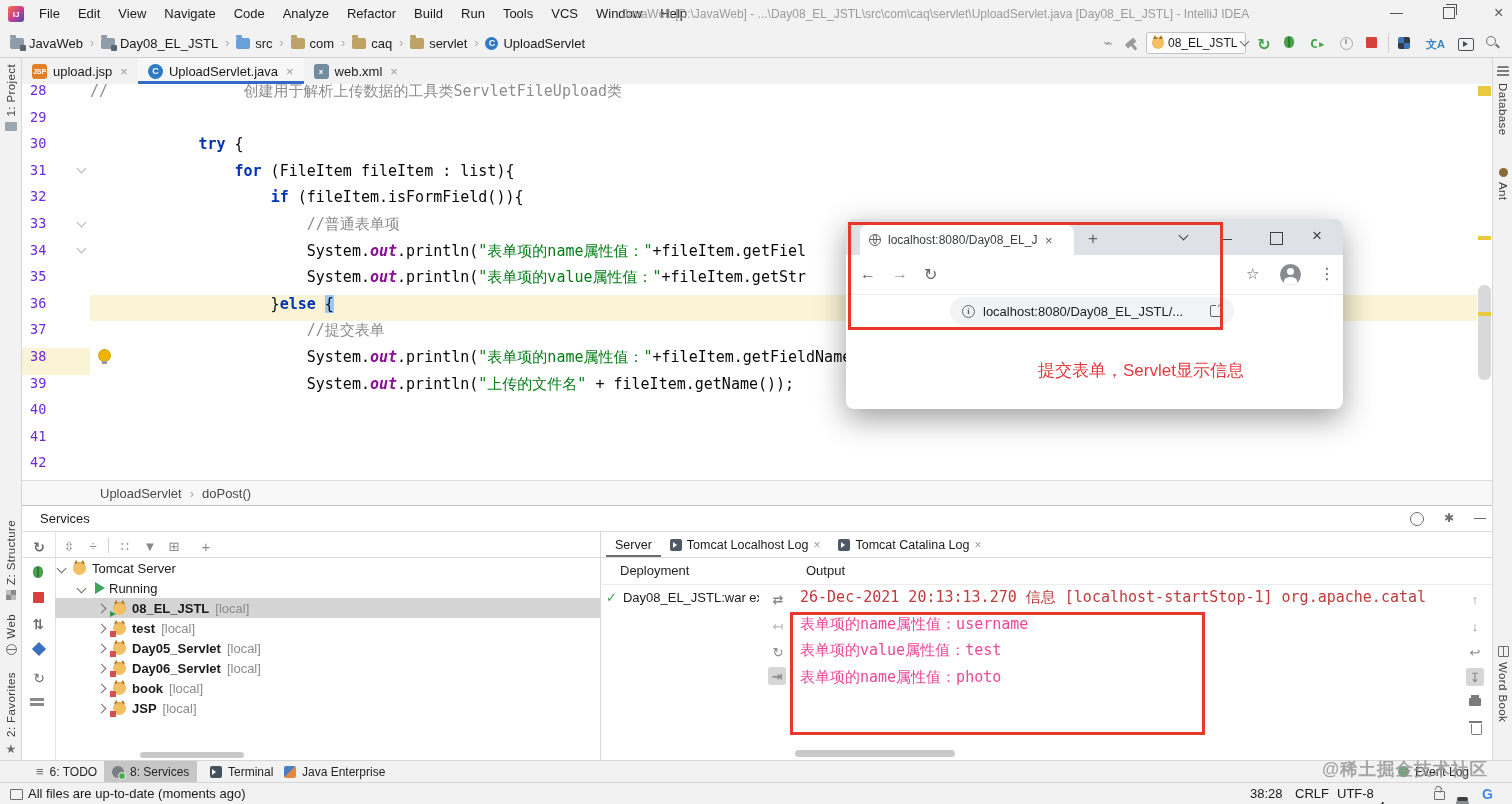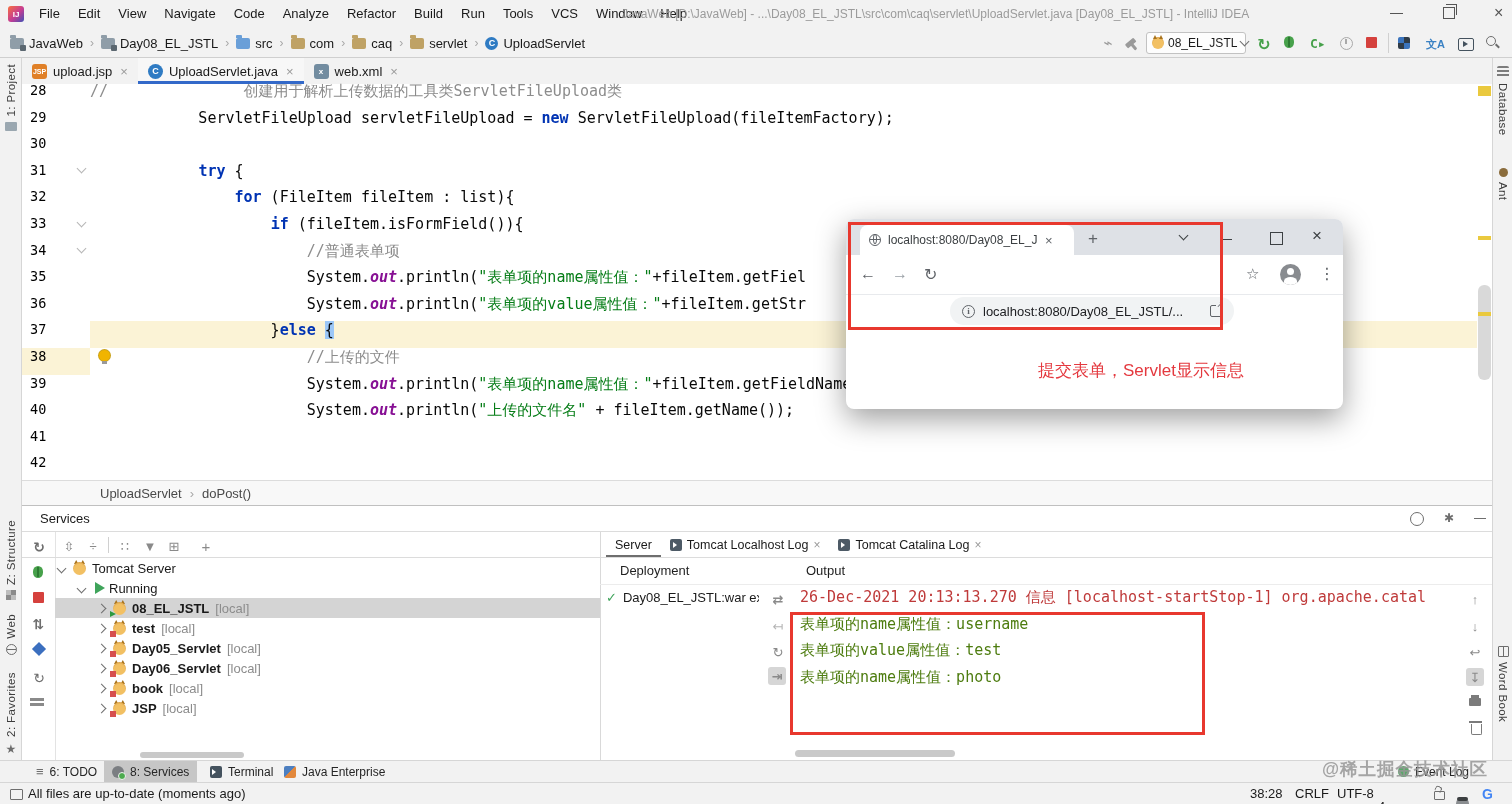--- a/index.html
+++ b/index.html
@@ -79,21 +79,21 @@
   .etab.active{box-shadow:inset 0 -3px #3369c9;background:#f7f7f7;}
   .etab-close{color:#9a9a9a;font-size:13px;margin-left:2px;}
   .fticon{width:15px;height:15px;border-radius:3px;color:#fff;display:flex;align-items:center;justify-content:center;
           font:bold 7px "Liberation Sans";flex:none;}
   .fticon.jsp{background:#e08027;}
   .fticon.class{background:#2f7bc3;border-radius:50%;font-size:9px;}
   .fticon.xml{background:#728ca0;font-size:8px;}
   
   .editor{left:22px;top:84px;width:1470px;height:396px;background:#fff;overflow:hidden;}
   .gutter{left:22px;top:82px;width:68px;}
-  .gl{height:26.6px;line-height:26.6px;font:13.5px "DejaVu Sans Mono",monospace;color:#000000;padding-left:8px;}
+  .gl{height:26.6px;line-height:26.6px;font:13.5px "DejaVu Sans Mono",monospace;color:#6d28d9;padding-left:8px;}
   .codecol{left:90px;top:82px;width:1387px;}
   .cl{height:26.6px;line-height:26.6px;font:15px "DejaVu Sans Mono",monospace;white-space:pre;}
   .cur{background:#fbf3d6;}
   .tk-p{color:#080808;}
   .tk-k{color:#0033b3;font-weight:600;}
   .tk-c{color:#8c8c8c;}
   .tk-s{color:#067d17;}
   .tk-f{color:#871094;font-style:italic;font-weight:600;}
   .tk-hl{color:#080808;background:#f6e6ab;}
   .tk-b{color:#080808;background:#9cc7f7;}
@@ -127,21 +127,21 @@
   .ticon.wrench::after{content:"";position:absolute;left:1px;top:0;width:5px;height:5px;border:2px solid #7b7b7b;border-radius:50%;border-top-color:transparent;}
   .badge-run{width:0;height:0;border-left:6px solid #2e9940;border-top:3.5px solid transparent;border-bottom:3.5px solid transparent;}
   .badge-stop{width:6px;height:6px;background:#d64f4f;}
   .stabs{left:606px;top:532px;height:25px;display:flex;align-items:center;}
   .stab{display:flex;align-items:center;gap:5px;padding:0 9px;height:25px;font-size:12.5px;box-sizing:border-box;}
   .stab.active{box-shadow:inset 0 -2px #6e6e6e;}
   .stab-close{color:#9a9a9a;font-size:12px;}
   .log-icon{width:12px;height:12px;border-radius:2px;background:#4d5a66;position:relative;flex:none;}
   .log-icon::before{content:"";position:absolute;left:3px;top:3px;border-left:4px solid #fff;border-top:3px solid transparent;border-bottom:3px solid transparent;}
   .colhdr{font-size:13px;color:#1f1f1f;}
-  .olog{height:26.7px;line-height:26.7px;font:15px "DejaVu Sans Mono",monospace;color:#4d7c0f;white-space:nowrap;}
+  .olog{height:26.7px;line-height:26.7px;font:15px "DejaVu Sans Mono",monospace;color:#ec4899;white-space:nowrap;}
   .olog.red{color:#bf3a3a;}
   .redbox{border:3px solid #e8382e;box-sizing:border-box;}
   .mini-ic{width:18px;height:18px;display:flex;align-items:center;justify-content:center;font-size:13px;color:#8a8a8a;}
   .mini-sel{background:#d6d6d6;border-radius:3px;}
   .thumb{background:#c9c9c9;border-radius:4px;}
   .printer{width:12px;height:8px;background:#7b7b7b;border-radius:1px;position:relative;}
   .printer::before{content:"";position:absolute;left:2px;top:-3px;width:8px;height:3px;background:#7b7b7b;}
   .trash{width:9px;height:10px;border:1.5px solid #7b7b7b;border-top:none;border-radius:0 0 2px 2px;position:relative;}
   .trash::before{content:"";position:absolute;left:-3px;top:-3px;width:13px;height:1.6px;background:#7b7b7b;}
   
@@ -351,30 +351,29 @@
       <div class="gl">36</div>
       <div class="gl">37</div>
       <div class="gl cur">38</div>
       <div class="gl">39</div>
       <div class="gl">40</div>
       <div class="gl">41</div>
       <div class="gl">42</div>
     </div>
   <div class="ab codecol">
       <div class="cl"><span class="tk-c">//               创建用于解析上传数据的工具类ServletFileUpload类</span></div>
-      <div class="cl"><span class="tk-p">            ServletFileUpload servletFileUpload = </span><span class="tk-k">new</span><span class="tk-p"> ServletFileUpload(fileItemFactory);</span></div>
       <div class="cl"></div>
       <div class="cl"><span class="tk-p">            </span><span class="tk-k">try</span><span class="tk-p"> {</span></div>
       <div class="cl"><span class="tk-p">                </span><span class="tk-k">for</span><span class="tk-p"> (FileItem fileItem : list){</span></div>
       <div class="cl"><span class="tk-p">                    </span><span class="tk-k">if</span><span class="tk-p"> (fileItem.isFormField()){</span></div>
       <div class="cl"><span class="tk-p">                        </span><span class="tk-c">//普通表单项</span></div>
       <div class="cl"><span class="tk-p">                        System.</span><span class="tk-f">out</span><span class="tk-p">.println(</span><span class="tk-s">"表单项的name属性值："</span><span class="tk-p">+fileItem.getFiel</span></div>
       <div class="cl"><span class="tk-p">                        System.</span><span class="tk-f">out</span><span class="tk-p">.println(</span><span class="tk-s">"表单项的value属性值："</span><span class="tk-p">+fileItem.getStr</span></div>
       <div class="cl cur"><span class="tk-p">                    }</span><span class="tk-k">else</span><span class="tk-p"> </span><span class="tk-b">{</span></div>
-      <div class="cl"><span class="tk-p">                        </span><span class="tk-c">//上传的文件</span></div>
+      <div class="cl"><span class="tk-p">                        </span><span class="tk-c">//提交表单</span></div>
       <div class="cl"><span class="tk-p">                        System.</span><span class="tk-f">out</span><span class="tk-p">.println(</span><span class="tk-s">"表单项的name属性值："</span><span class="tk-p">+fileItem.getFieldName());</span></div>
       <div class="cl"><span class="tk-p">                        System.</span><span class="tk-f">out</span><span class="tk-p">.println(</span><span class="tk-s">"上传的文件名"</span><span class="tk-p"> + fileItem.getName());</span></div>
       <div class="cl"></div>
     </div>
   <div class="ab chev down gchev" style="left:78px;top:168px;"></div>
   <div class="ab chev down gchev" style="left:78px;top:222px;"></div>
   <div class="ab chev down gchev" style="left:78px;top:248px;"></div>
   <div class="ab bulb"></div>
   <div class="ab sb-thumb"></div>
   <div class="ab sb-mark" style="top:86px;height:10px;"></div>

